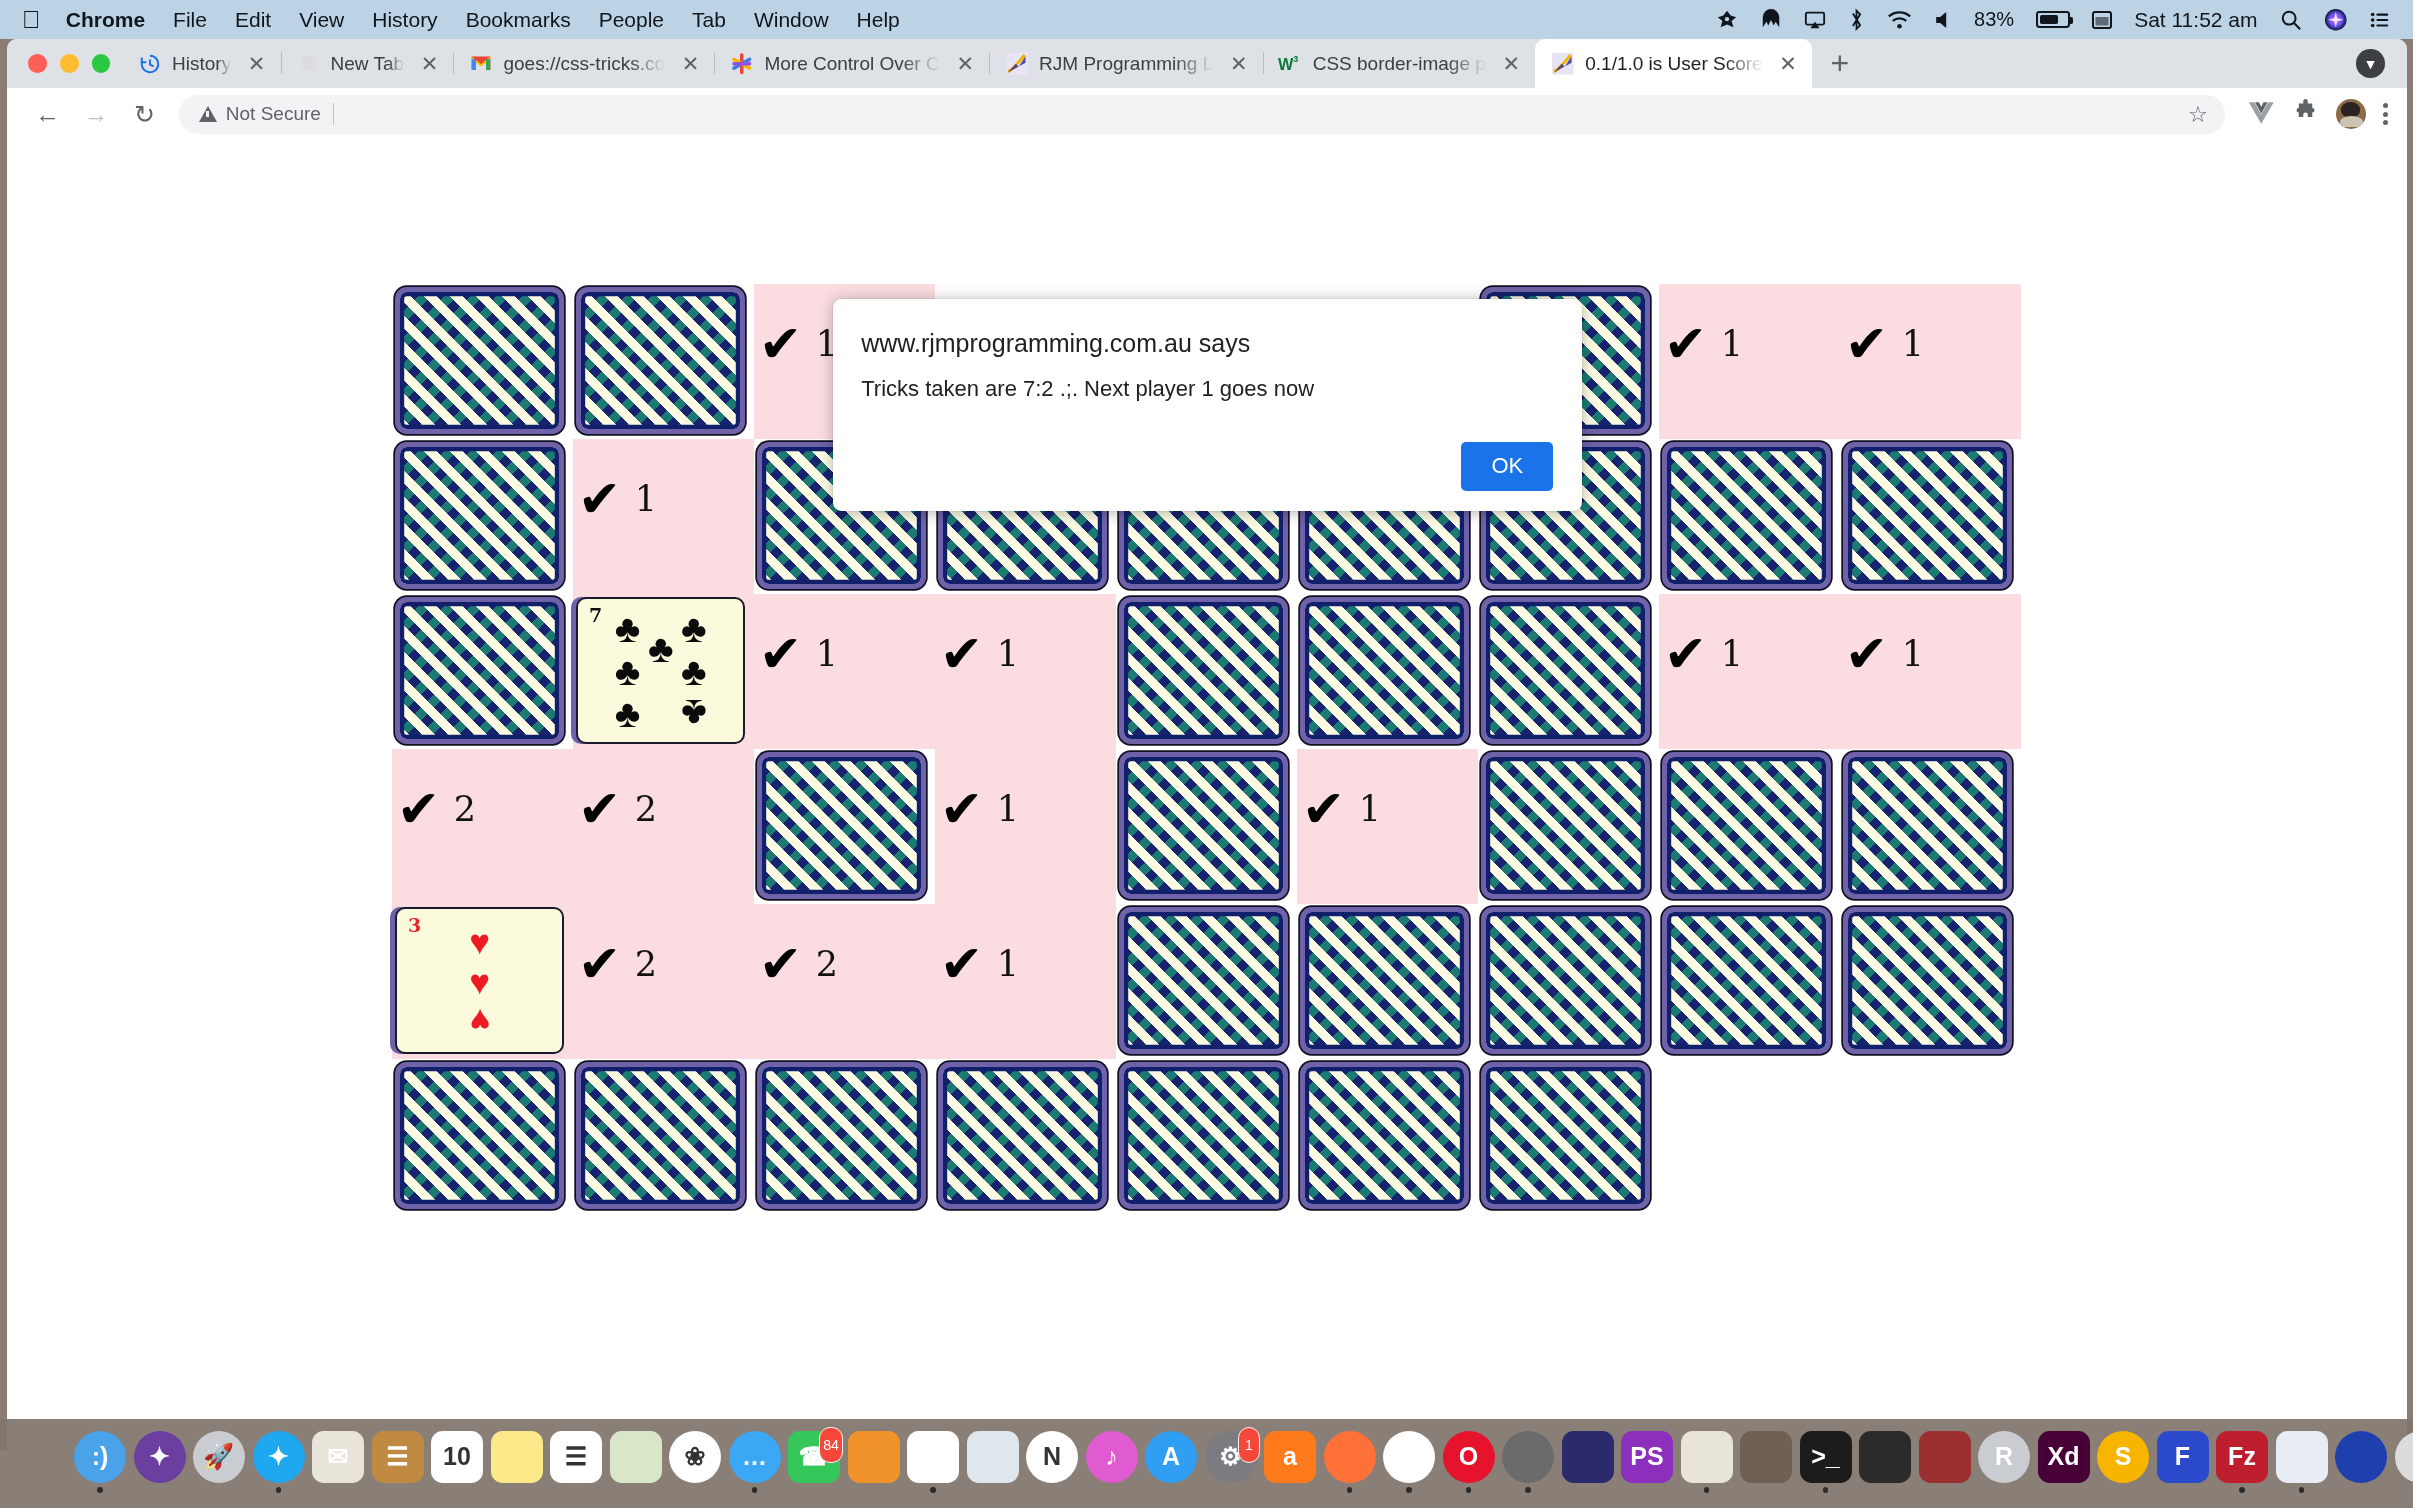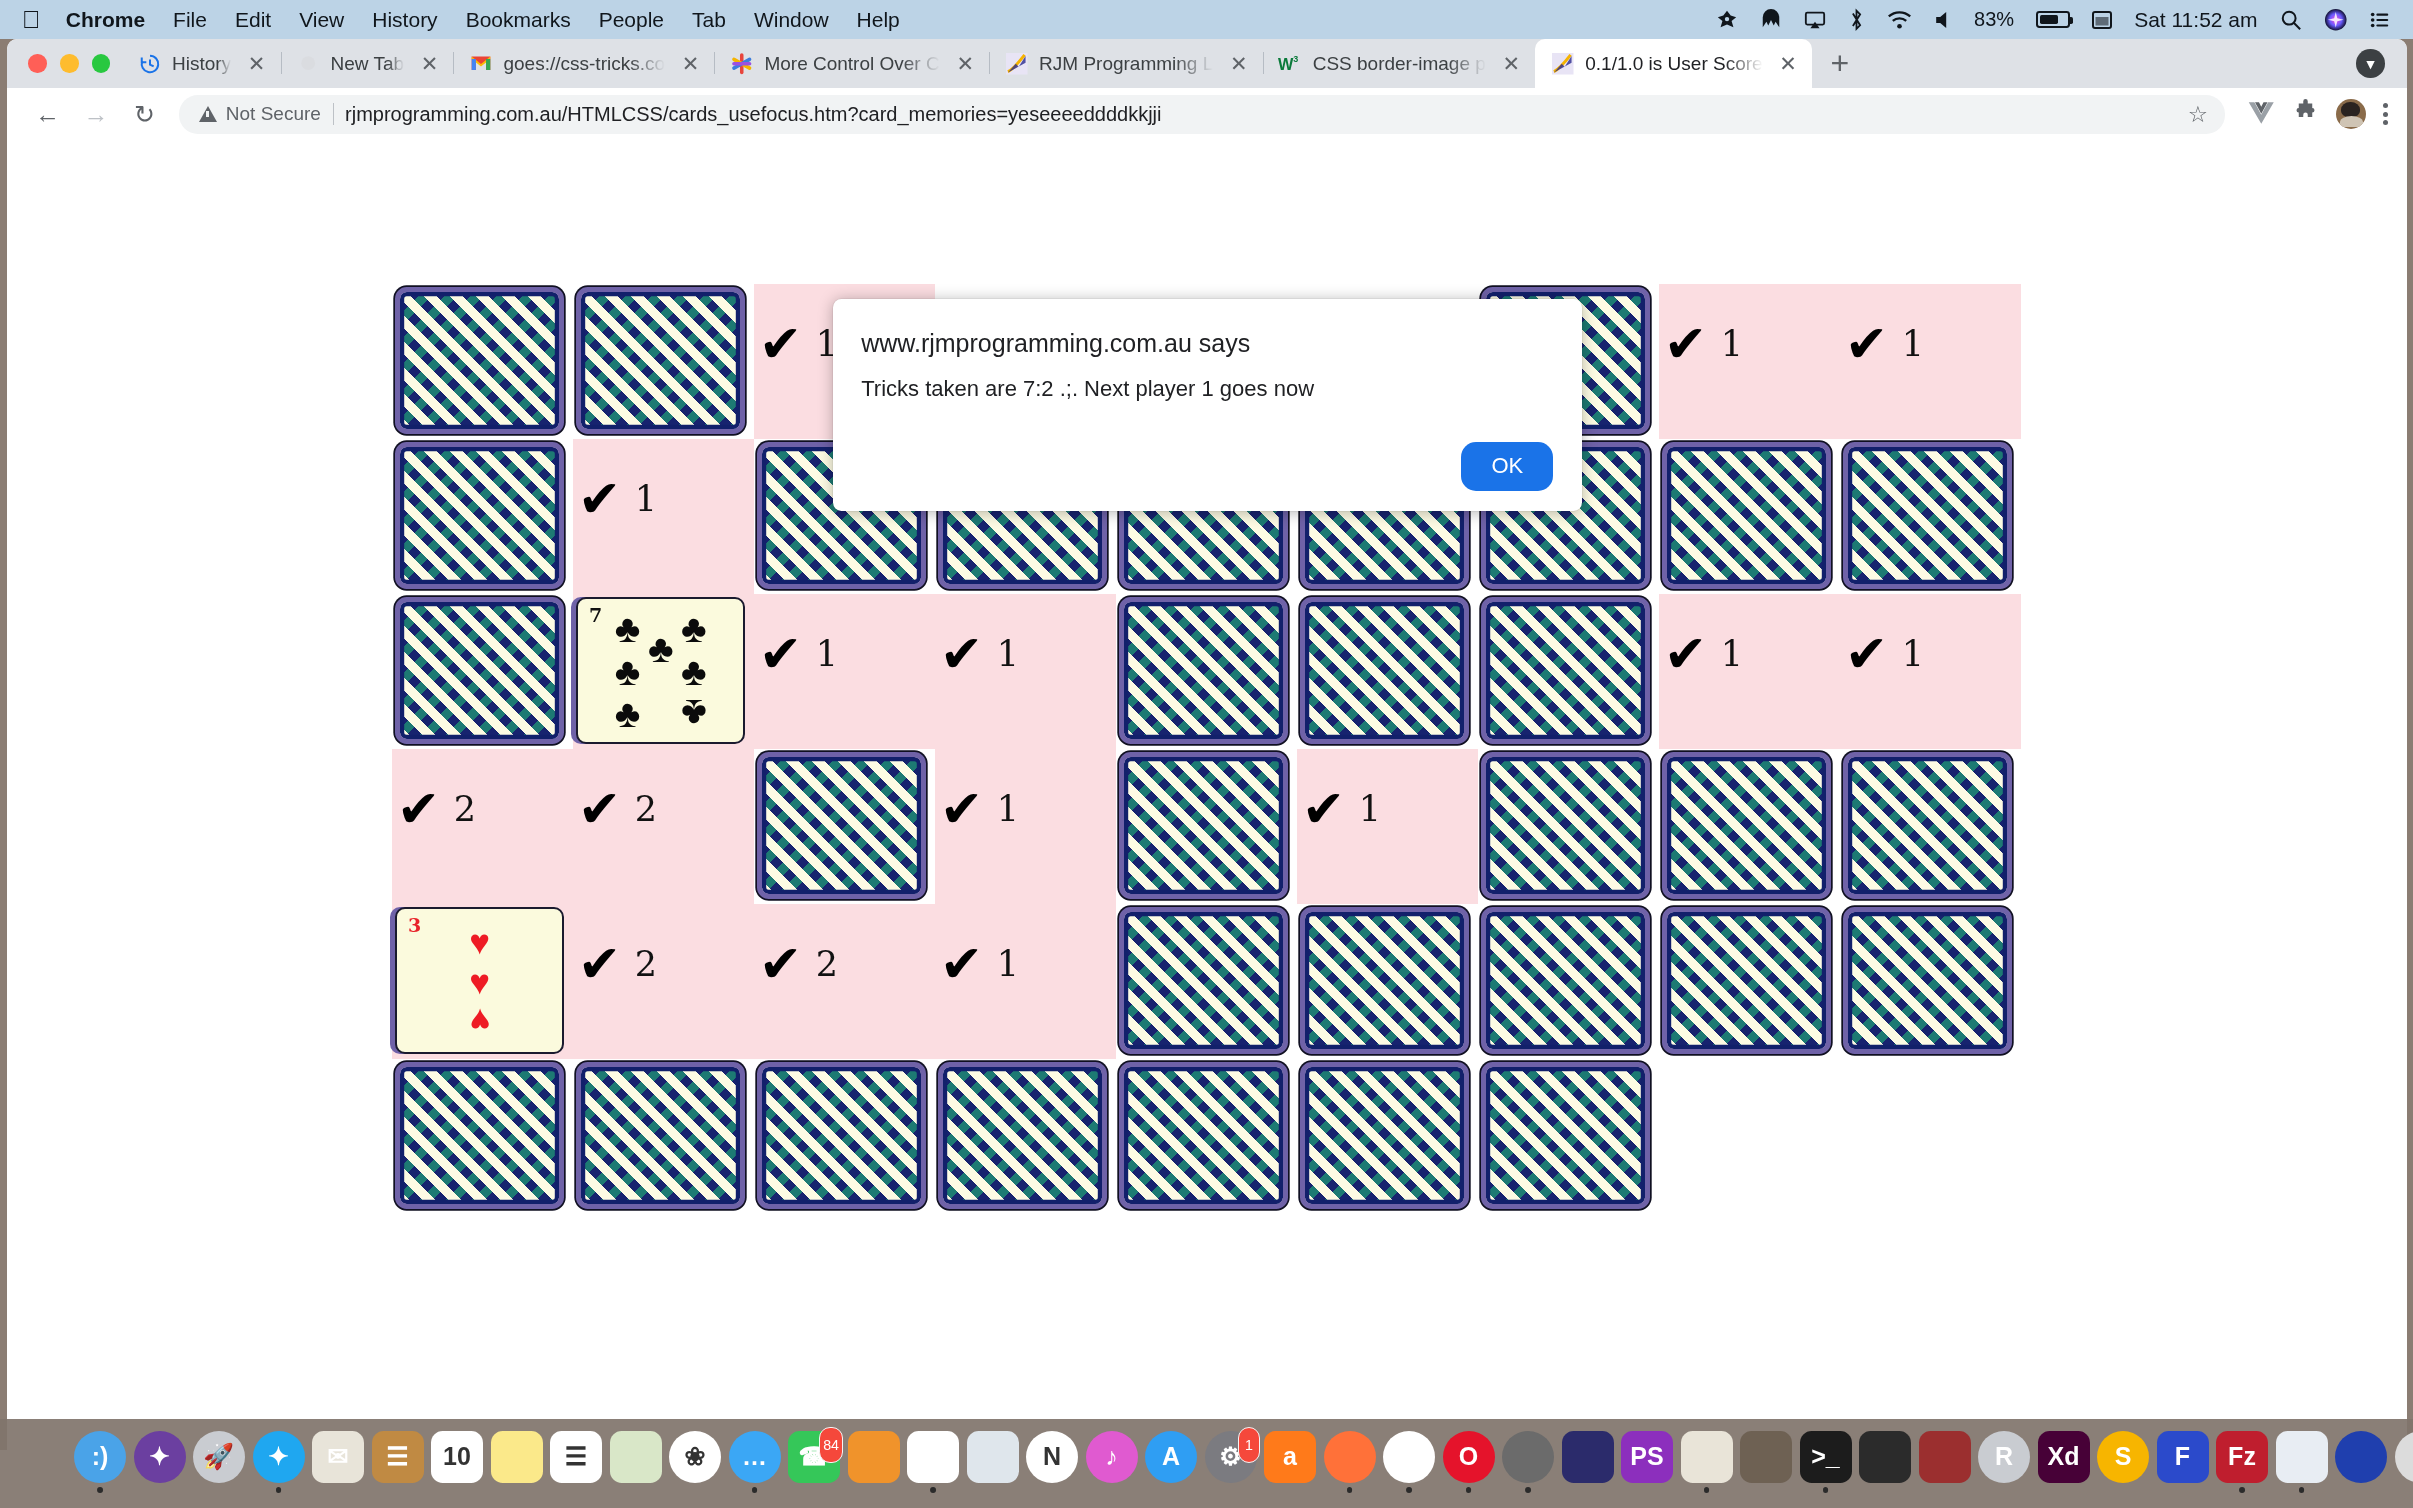--- a/index.html
+++ b/index.html
@@ -175,21 +175,21 @@
     width: 749px; height: 212px;
     background: #fff; border-radius: 8.4px;
     box-shadow: 0 1.7px 15px rgba(0,0,0,.28), 0 0 0 0.8px rgba(0,0,0,.06);
     z-index: 60;
   }
   .dlg-title { font-size: 25px; color: #202124; padding: 30px 28.5px 0 28.5px; }
   .dlg-msg  { font-size: 22px; color: #202124; padding: 18.4px 28.5px 0 28.5px; }
   .dlg-ok {
     position: absolute; right: 28.5px; bottom: 20px;
     background: #1a73e8; color: #fff; border: none;
-    border-radius: 15px; font-size: 22px;
+    border-radius: 5px; font-size: 22px;
     padding: 11.7px 30px; font-family: "Liberation Sans", sans-serif;
   }
 
   
   .dockbar {
     position: absolute; left: 0; bottom: 0; width: 2413px; height: 89px;
     background: rgba(128,116,107,.92);
     display: flex; align-items: flex-start; justify-content: flex-start;
     padding: 11.7px 0 0 74px; gap: 7.5px;
   }
@@ -403,21 +403,20 @@
   <div class="toolbar">
     <span class="tb-btn">←</span>
     <span class="tb-btn" style="color:#bdc1c6">→</span>
     <span class="tb-btn">↻</span>
     <div class="omnibox">
       <span class="notsecure">
         <span class="warn-tri"></span>
         <span>Not Secure</span>
       </span>
       <span class="omni-sep"></span>
-      <span class="omni-url">rjmprogramming.com.au/HTMLCSS/cards_usefocus.htm?card_memories=yeseeeeddddkkjji</span>
       <span class="star">☆</span>
     </div>
     <div class="tb-right">
       <span>
         <svg width="28.5" height="25" viewBox="0 0 24 22">
             <path d="M1 2 H6 L12 13 L18 2 H23 L12 21 Z" fill="#9aa0a6"></path>
             <path d="M6.5 2 H10 L12 6 L14 2 H17.5 L12 12 Z" fill="#5f6368"></path>
           </svg>
       </span>
       <span>

